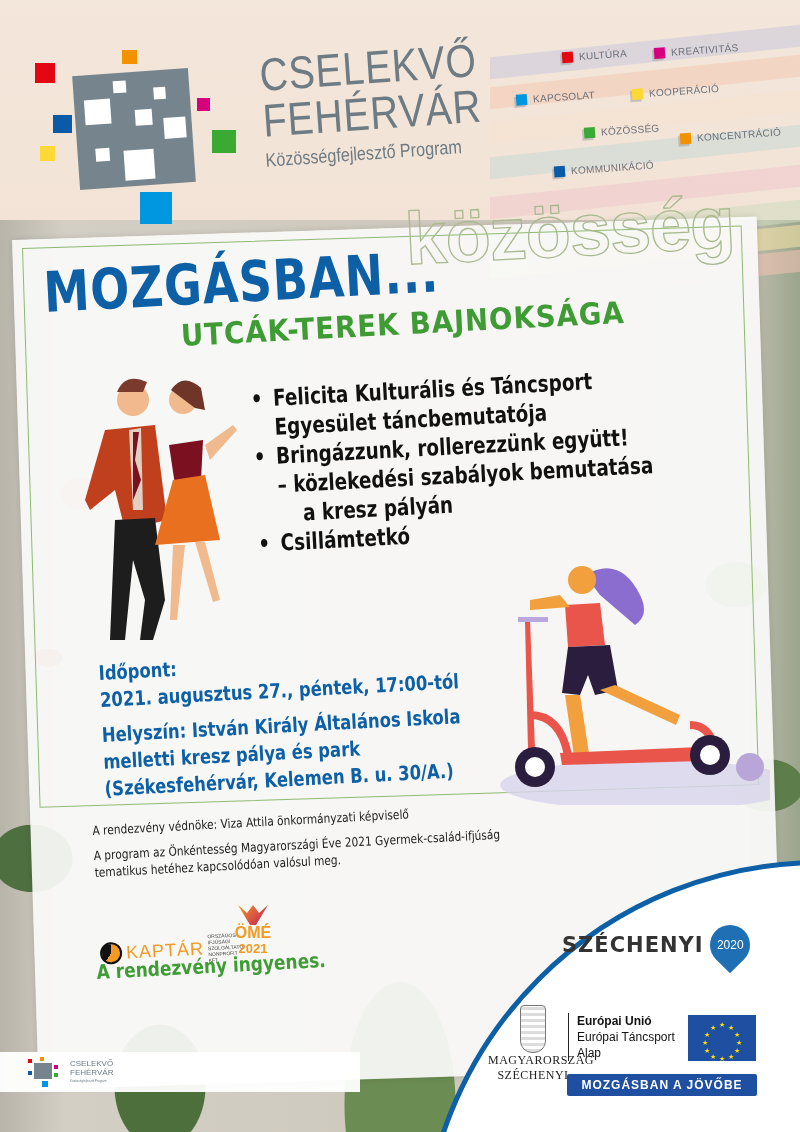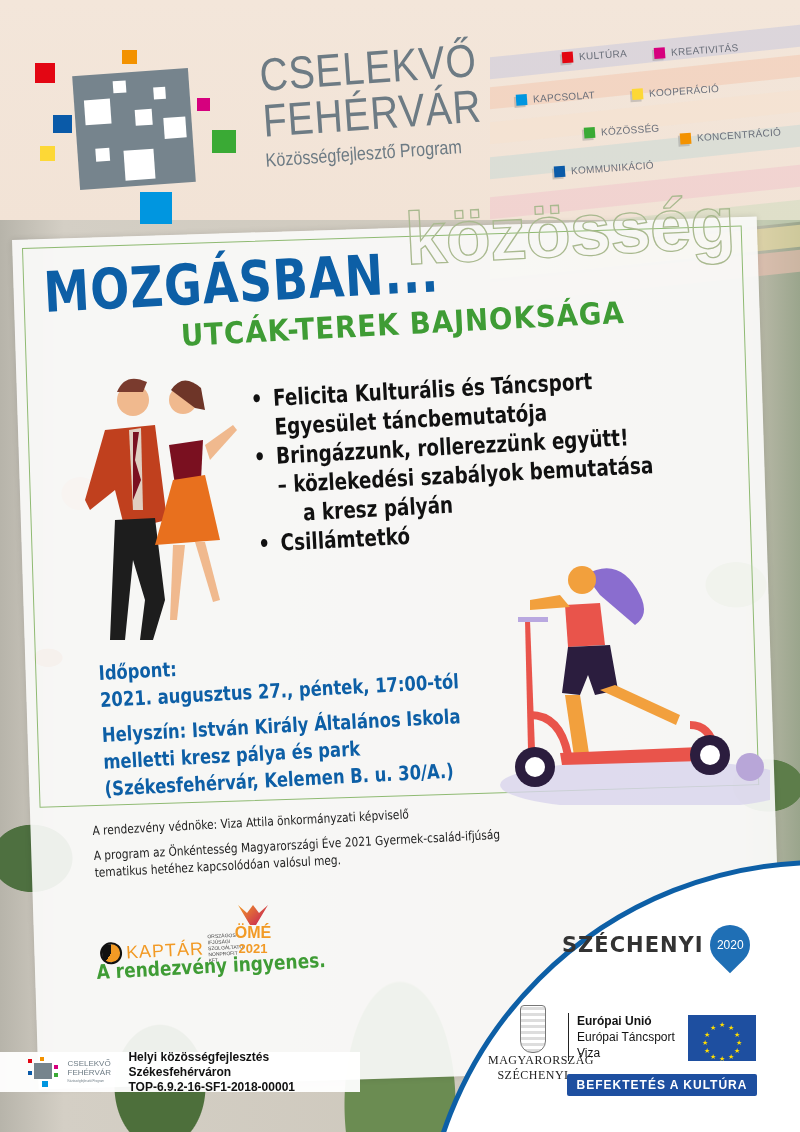--- a/index.html
+++ b/index.html
@@ -301,50 +301,46 @@
     </span>
 </div>
 <div class="gov">
   <div class="crest"></div>
   <div class="l1">MAGYARORSZÁG</div>
   <div class="l2">SZÉCHENYI</div>
 </div>
 <div class="eu-text">
   <div class="b">Európai Unió</div>
   <div>Európai Táncsport</div>
-  <div>Viza</div>
+  <div>Alap</div>
 </div>
 <div class="eu-flag">
   <span class="star" style="left:31px;top:6px">★</span>
   <span class="star" style="left:40px;top:9px">★</span>
   <span class="star" style="left:46px;top:16px">★</span>
   <span class="star" style="left:48px;top:24px">★</span>
   <span class="star" style="left:46px;top:32px">★</span>
   <span class="star" style="left:40px;top:38px">★</span>
   <span class="star" style="left:31px;top:40px">★</span>
   <span class="star" style="left:22px;top:38px">★</span>
   <span class="star" style="left:16px;top:32px">★</span>
   <span class="star" style="left:14px;top:24px">★</span>
   <span class="star" style="left:16px;top:16px">★</span>
   <span class="star" style="left:22px;top:9px">★</span>
 </div>
-<div class="invest">BEFEKTETÉS A KULTÚRA</div>
+<div class="invest">MOZGÁSBAN A JÖVŐBE</div>
 
 <div class="footer">
   <div class="mini-logo">
     <div class="g"></div>
     <div class="d" style="left:2px;top:2px;background:#e30613"></div>
     <div class="d" style="left:14px;top:0;background:#f39200"></div>
     <div class="d" style="left:2px;top:14px;background:#0a5aa8"></div>
     <div class="d" style="left:28px;top:8px;background:#d6007e"></div>
     <div class="d" style="left:28px;top:16px;background:#3aaa35"></div>
     <div class="d" style="left:16px;top:24px;width:6px;height:6px;background:#0096e0"></div>
   </div>
   <div class="mini-brand">
     <div>CSELEKVŐ</div>
     <div>FEHÉRVÁR</div>
     <div class="tiny">Közösségfejlesztő Program</div>
   </div>
-  <div class="footer-text">
-    <div>Helyi közösségfejlesztés Székesfehérváron</div>
-    <div>TOP-6.9.2-16-SF1-2018-00001</div>
-  </div>
 </div>
 
 </body></html>

